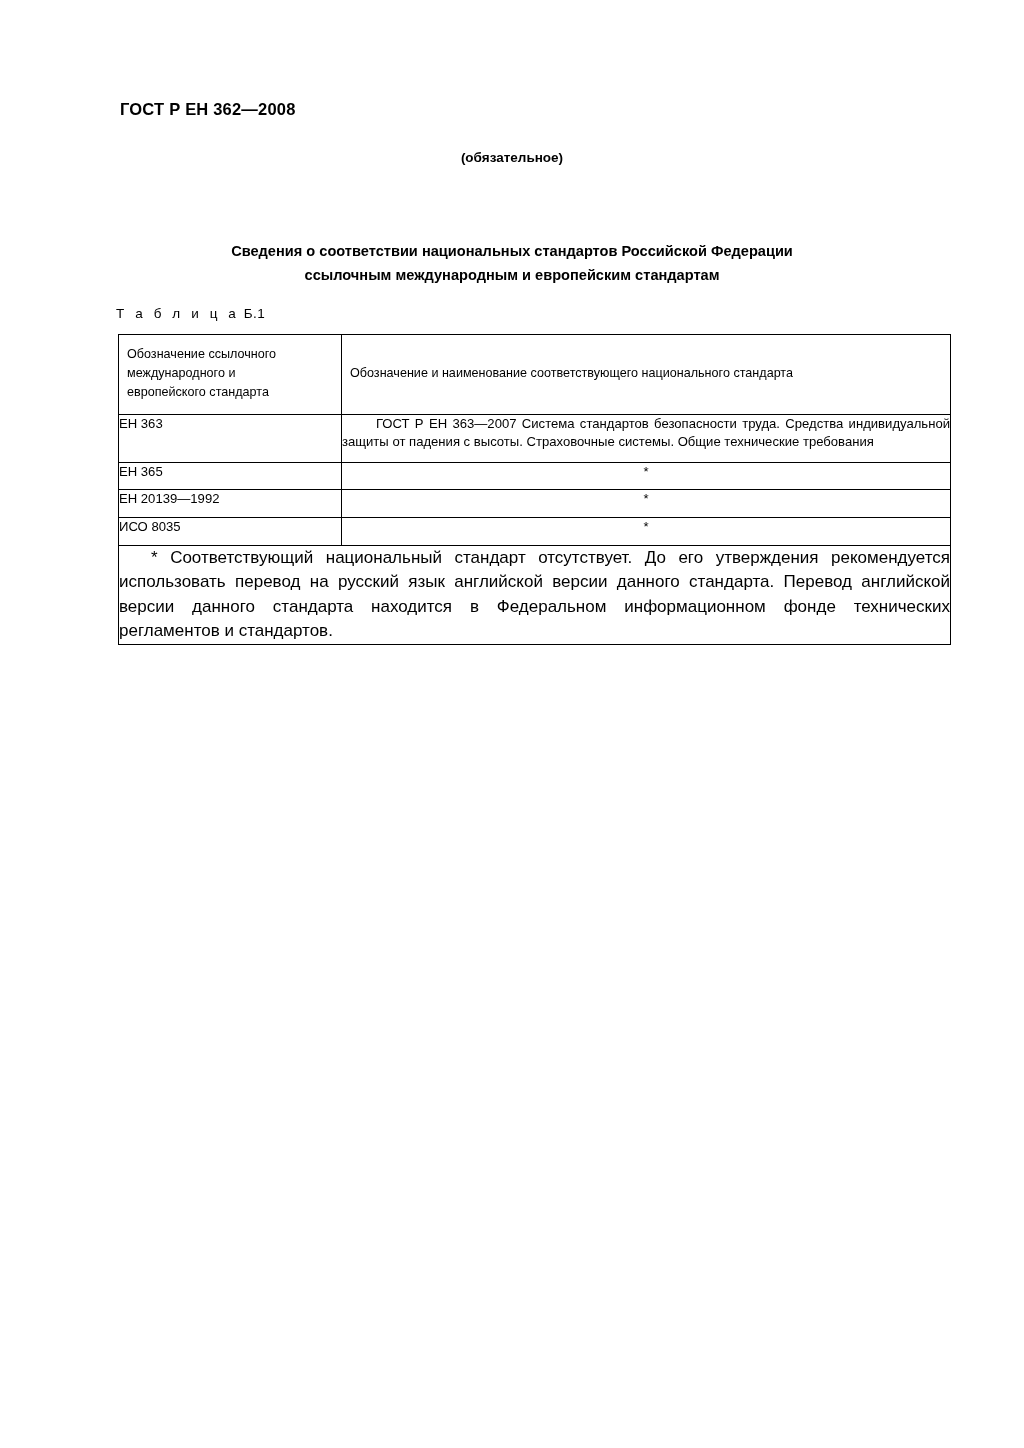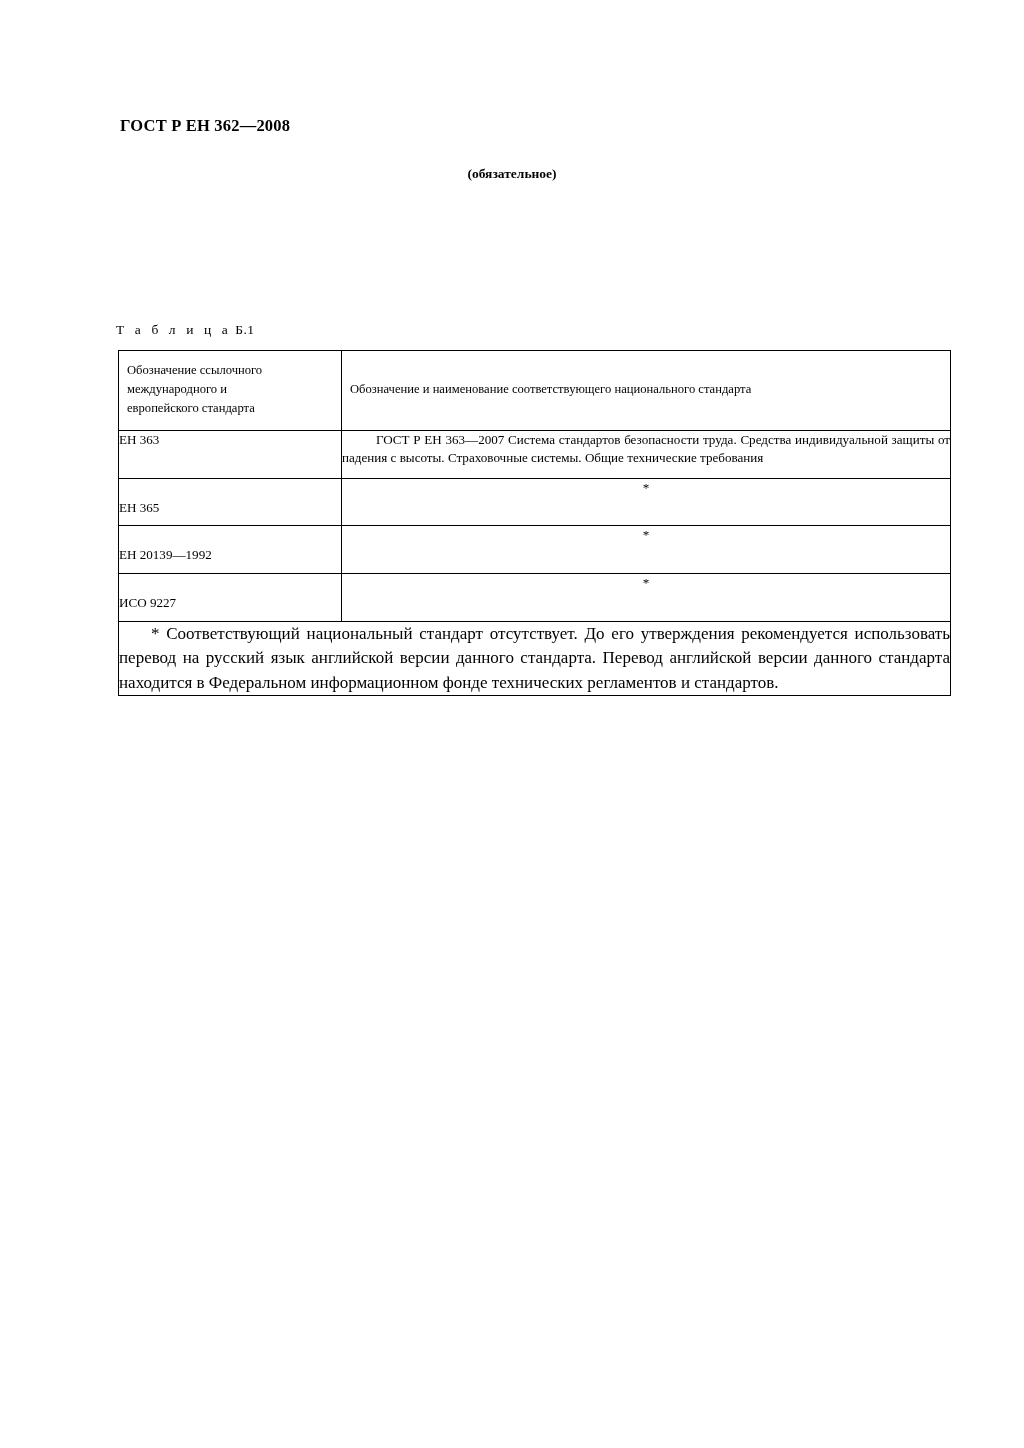--- a/index.html
+++ b/index.html
@@ -10,25 +10,24 @@
   }
   body {
     font-family: "Liberation Sans", sans-serif;
     color: #000000;
     -webkit-font-smoothing: antialiased;
   }
   .page {
     position: relative;
     width: 1024px;
     height: 1132px;
-    margin: 16px auto;
+    margin: 0 auto;
     background: #ffffff;
     overflow: hidden;
     box-sizing: border-box;
-    font-family: Liberation Serif, serif;
   }
 
   
   .running-head {
     position: absolute;
     left: 120px;
     top: 100px;
     font-size: 16.5px;
     font-weight: bold;
     letter-spacing: 0.2px;
@@ -116,21 +115,21 @@
     hyphens: manual;
   }
   .cell-nat .lead { display: inline-block; width: 34px; }
   .cell-star {
     text-align: center;
     padding: 8px 10px;
   }
   .row-tall .cell-ref,
   .row-tall .cell-nat { padding-bottom: 10px; }
 
-  .row-short .cell-ref { padding-top: 20px; padding-bottom: 8px; }
+  .row-short .cell-ref { padding-top: 0; padding-bottom: 8px; }
 
   
   .cell-note {
     padding: 10px 14px 12px 14px;
     text-align: justify;
     text-justify: inter-word;
     font-size: 17px;
     line-height: 1.45;
   }
   .cell-note .lead { display: inline-block; width: 32px; }
@@ -147,20 +146,24 @@
 <body>
 
 <div class="page">
 
   <div class="running-head">ГОСТ Р ЕН 362—2008</div>
 
   <div class="annex-block">
     <div>(обязательное)</div>
   </div>
 
+  <div class="doc-title">
+    <div>Сведения о соответствии национальных стандартов Российской Федерации</div>
+    <div>ссылочным международным и европейским стандартам</div>
+  </div>
 
   <div class="table-caption"><span class="spaced">Т а б л и ц а</span> <span>Б.1</span></div>
 
   <table class="std-table">
     <colgroup>
       <col class="col-ref">
       <col class="col-nat">
     </colgroup>
     <thead>
       <tr>
@@ -179,21 +182,21 @@
       </tr>
       <tr class="row-short">
         <td class="cell-ref">ЕН 365</td>
         <td class="cell-star">*</td>
       </tr>
       <tr class="row-short">
         <td class="cell-ref">ЕН 20139—1992</td>
         <td class="cell-star">*</td>
       </tr>
       <tr class="row-short">
-        <td class="cell-ref">ИСО 9227</td>
+        <td class="cell-ref">ИСО 8035</td>
         <td class="cell-star">*</td>
       </tr>
       <tr>
         <td class="cell-note" colspan="2"><span class="lead"></span><span>* Соответствующий национальный стандарт отсутствует. До его утверждения рекомендуется использовать перевод на русский язык английской версии данного стандарта. Перевод английской версии данного стандарта находится в Федеральном информационном фонде технических регламентов и стандартов.</span></td>
       </tr>
     </tbody>
   </table>
 
   <div class="folio">12</div>
 

